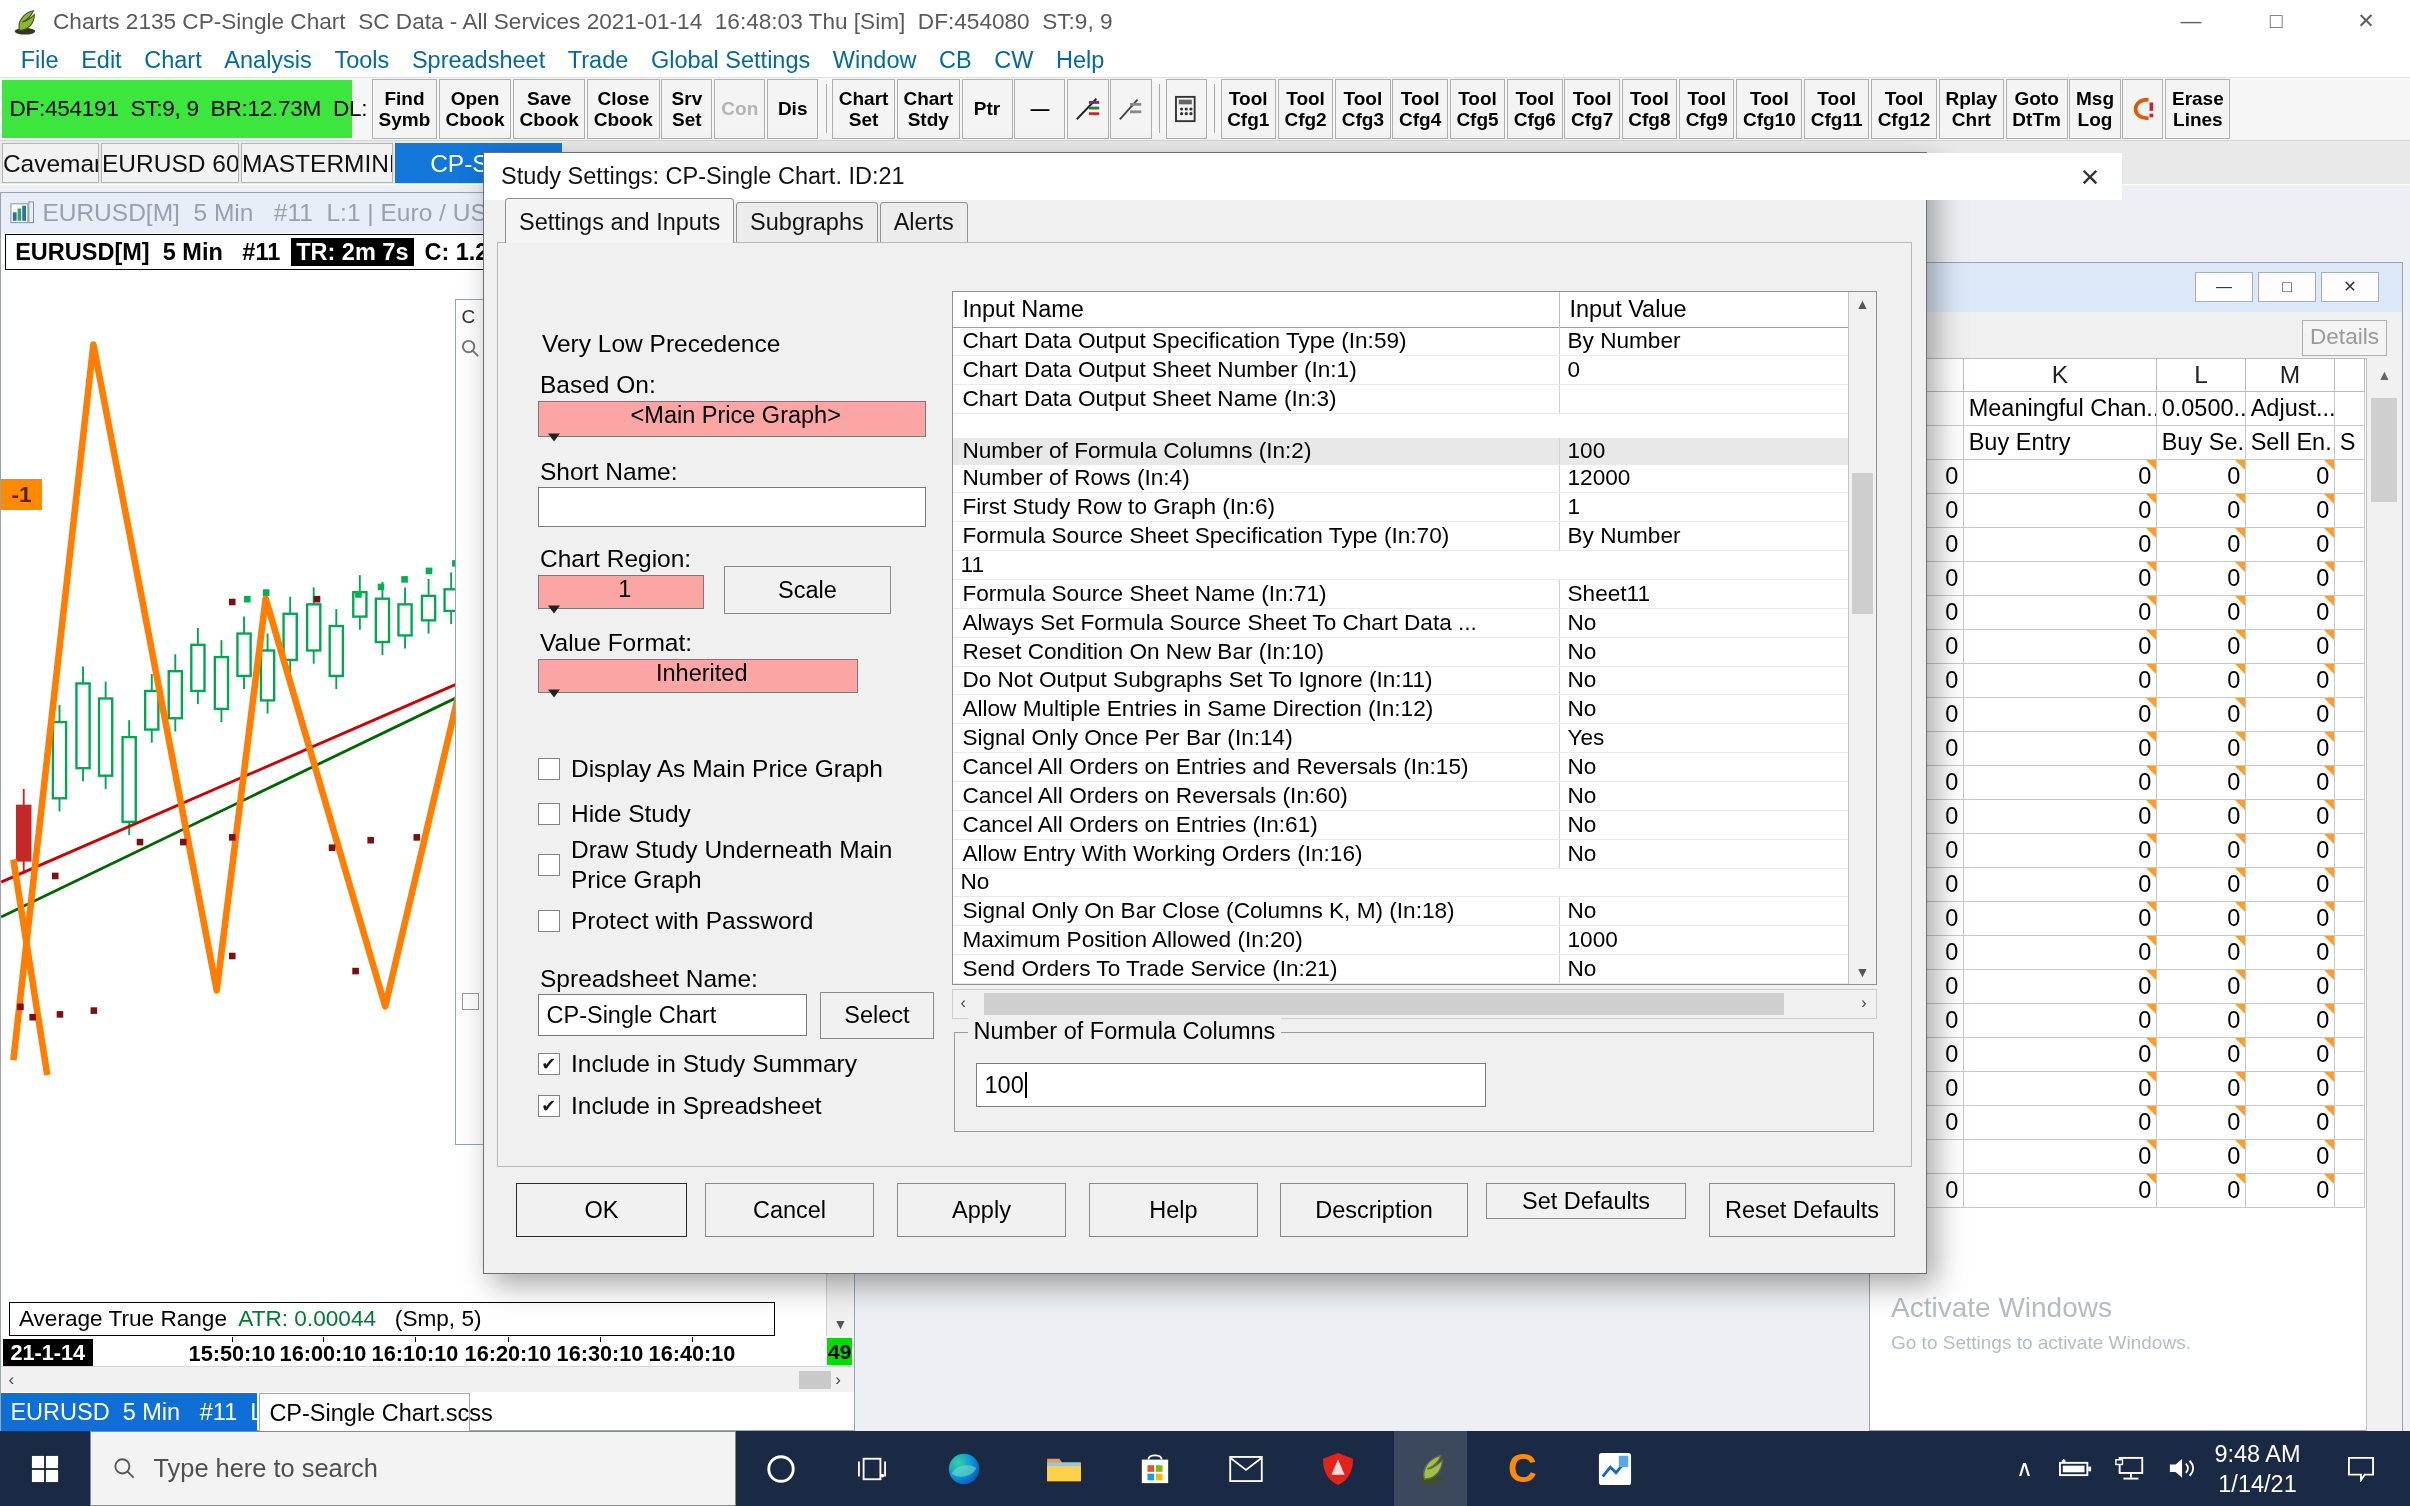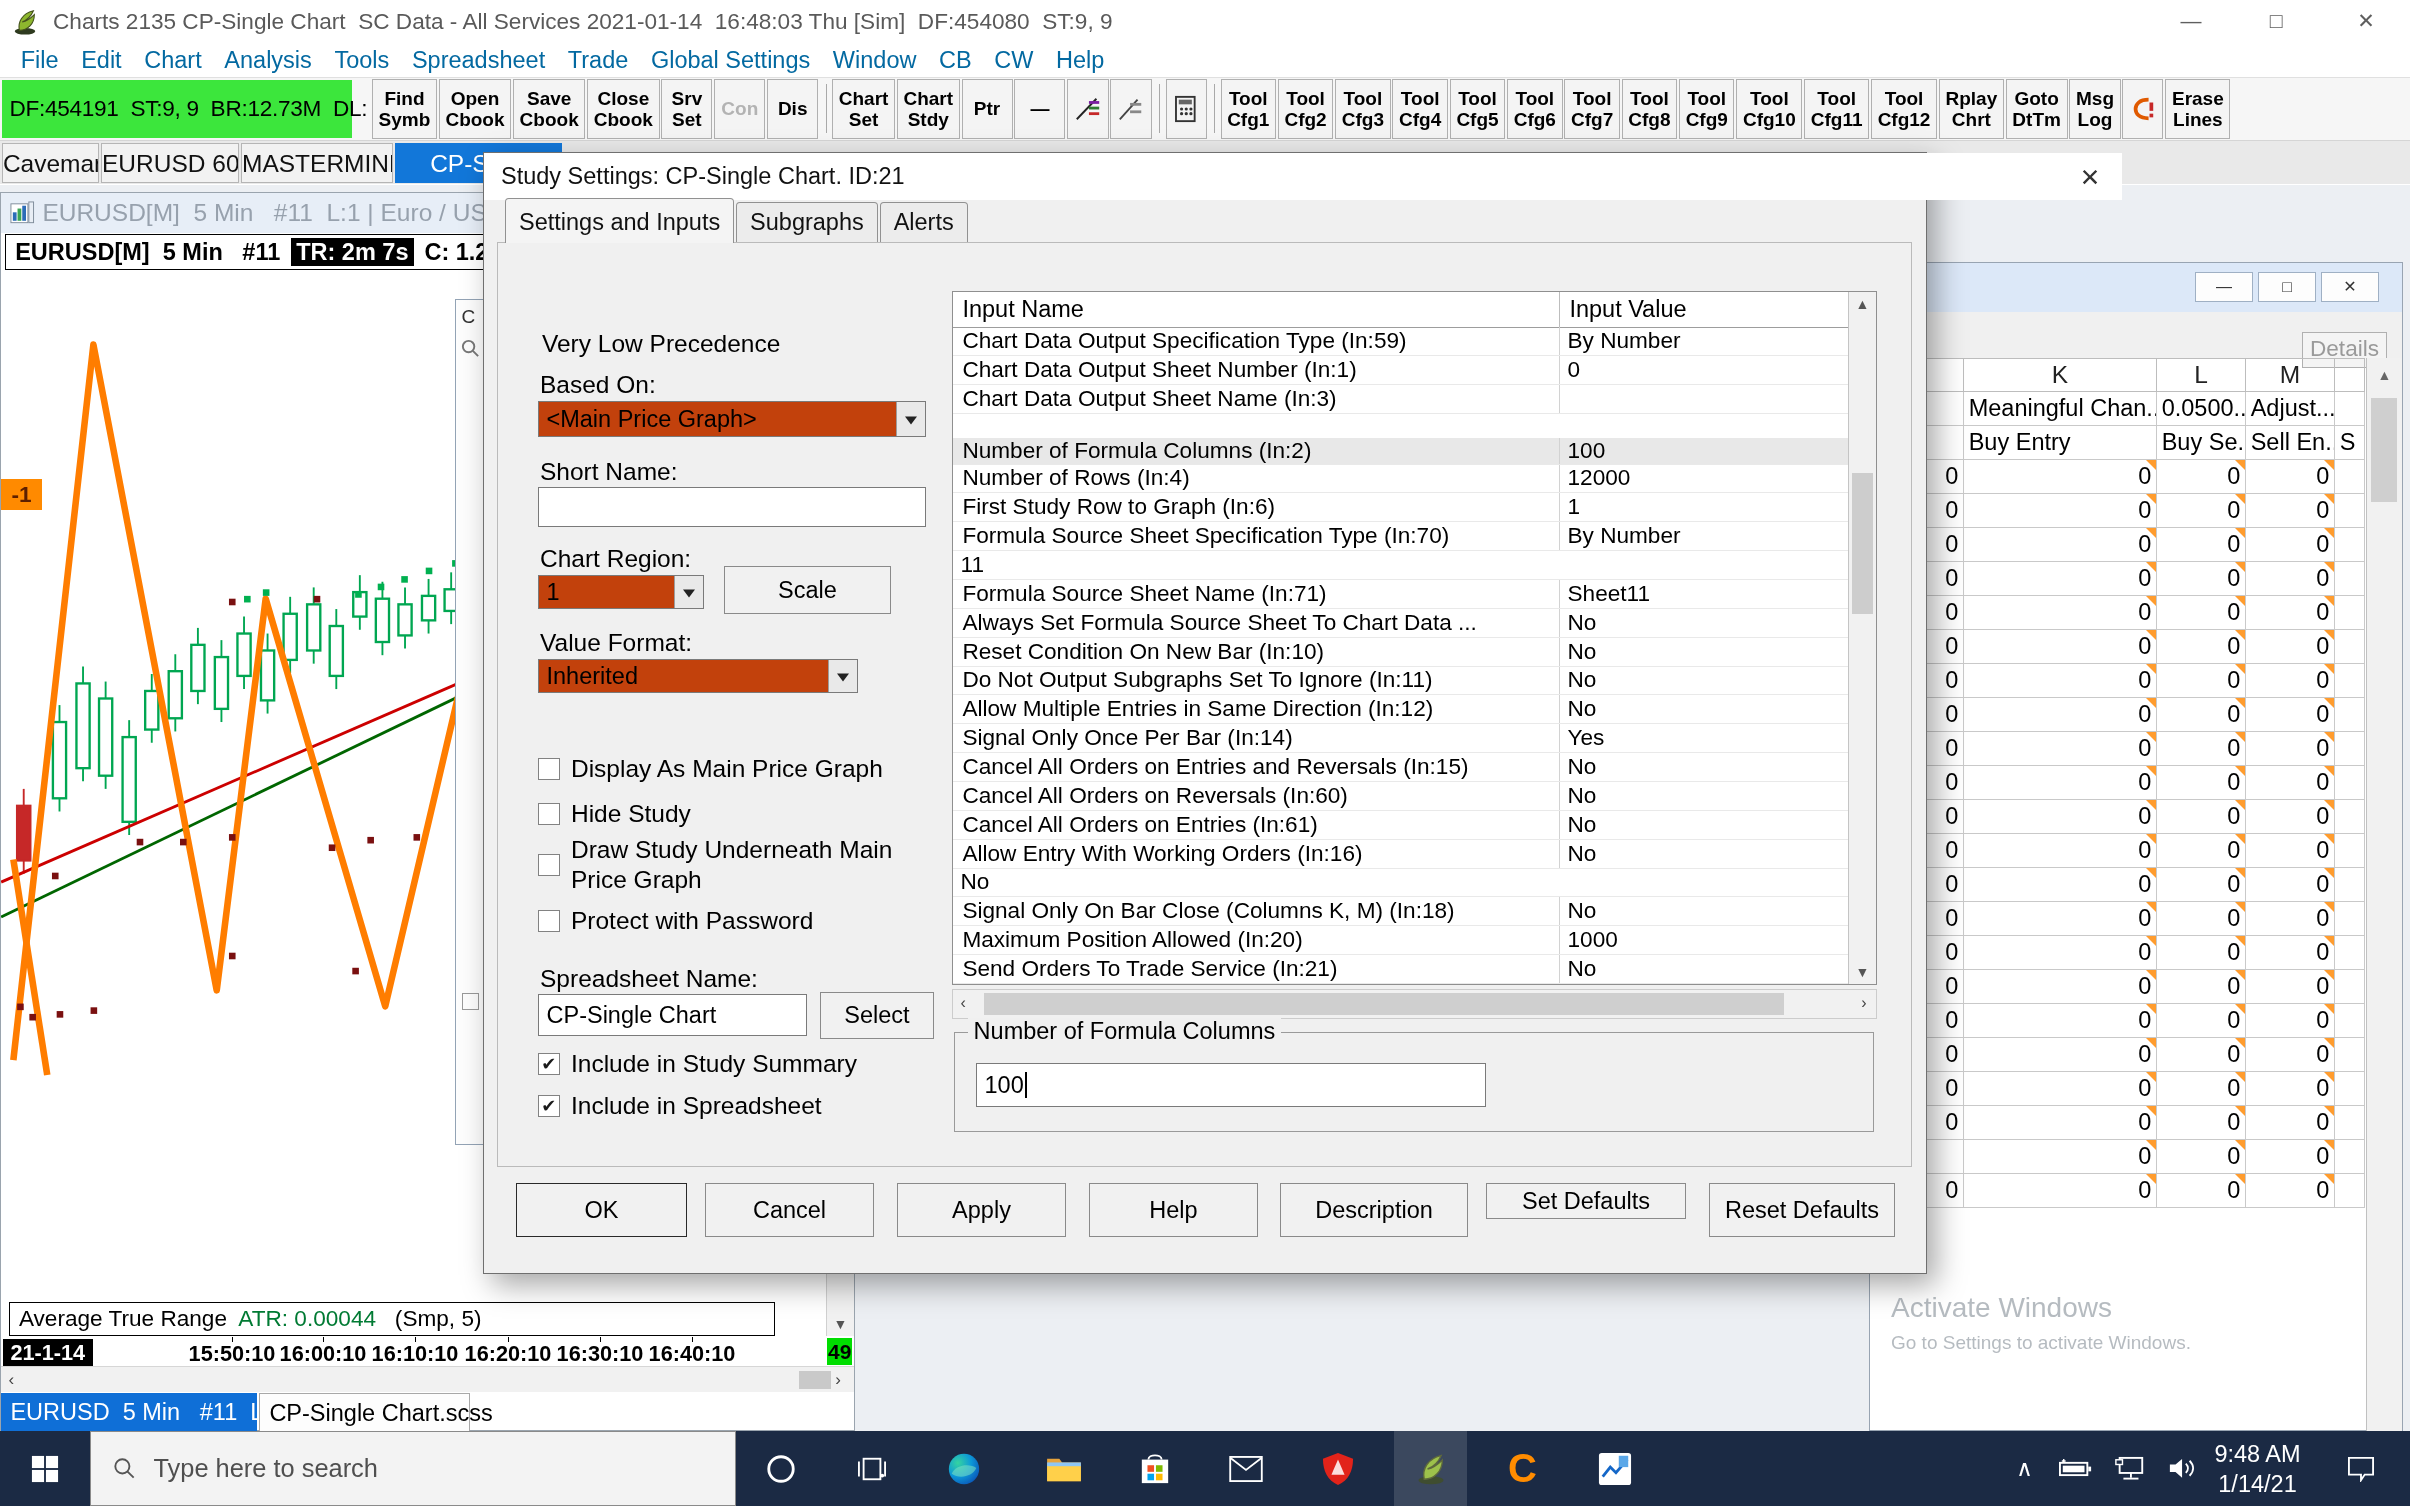--- a/index.html
+++ b/index.html
@@ -61,21 +61,21 @@
   #bottom-tab-0{left:0;width:256px;background:#0f6fd7;color:#fff;}
   #bottom-tab-1{left:258px;width:211px;background:#fdfdfd;color:#000;border:0.9px solid #a8a8a8;}
   
   #sliver{left:455px;top:299px;width:29px;height:846px;background:#fdfdfd;border:0.9px solid #93a3b5;box-sizing:border-box;z-index:12;}
   
   #sheet-win{left:1869px;top:262px;width:534px;height:1169px;background:#fff;border:0.9px solid #98a4b2;box-sizing:border-box;z-index:15;}
   #sheet-titlebar{left:0;top:0;width:532px;height:49px;background:#dce8f8;}
   .sheet-ctl{position:absolute;top:9.4px;width:58px;height:30px;background:#fdfdfd;border:0.9px solid #9fb0c4;box-sizing:border-box;
              text-align:center;line-height:28px;font-size:16px;color:#333;}
   #sheet-toolrow{left:0;top:49px;width:532px;height:47px;background:#f0f0f0;border-bottom:0.9px solid #c8c8c8;box-sizing:border-box;}
-  #sheet-details{position:absolute;right:15px;top:20px;width:83px;height:34px;border:0.9px solid #b0b0b0;background:#f4f4f4;
+  #sheet-details{position:absolute;right:15px;top:8px;width:83px;height:34px;border:0.9px solid #b0b0b0;background:#f4f4f4;
                  color:#9a9a9a;font-size:22.6px;text-align:center;line-height:32px;}
   #ss-header{left:0;top:95px;width:496px;height:34px;display:flex;}
   .ss-hcell{border-right:0.9px solid #bdbdbd;border-bottom:0.9px solid #bdbdbd;border-top:0.9px solid #bdbdbd;
             box-sizing:border-box;text-align:center;font-size:24.5px;color:#222;line-height:32px;}
   #ss-rows{left:0;top:129px;width:496px;}
   .ss-row{display:flex;height:34px;}
   .ss-cell{position:relative;border-right:0.9px solid #c9c9c9;border-bottom:0.9px solid #c9c9c9;box-sizing:border-box;
            font-size:23.5px;line-height:33px;white-space:nowrap;overflow:hidden;padding:0 4.7px;}
   .ss-cell.num{text-align:right;}
   .tri{position:absolute;right:0;top:0;width:0;height:0;border-left:10.4px solid transparent;border-top:10.4px solid #ff9c2e;}
@@ -89,21 +89,21 @@
           box-sizing:border-box;z-index:50;box-shadow:9.4px 11.3px 28px rgba(0,0,0,.35);}
   #dlg-titlebar{left:0;top:0;width:1638px;height:47px;background:#fff;}
   #dlg-title{position:absolute;left:17px;top:0;height:47px;line-height:47px;font-size:23.5px;color:#111;}
   #dlg-close{position:absolute;right:15px;top:7.5px;width:34px;height:34px;text-align:center;line-height:34px;font-size:24.5px;color:#333;}
   #dlg-tabs{left:21px;top:49px;height:41px;display:flex;align-items:flex-end;}
   .dlg-tab{border:0.9px solid #919191;border-bottom:none;background:#ececec;font-size:23.5px;padding:5.6px 13px 7.5px 13px;
            border-radius:3.8px 3.8px 0 0;margin-right:1.9px;color:#111;}
   .dlg-tab.active{background:#f4f4f4;padding-top:9.4px;position:relative;z-index:2;}
   #dlg-frame{left:13px;top:89px;width:1415px;height:925px;border:0.9px solid #bababa;box-sizing:border-box;}
   .dlg-label{position:absolute;font-size:24.5px;color:#000;white-space:pre;}
-  .combo{position:absolute;background:#c2410c;border:0.9px solid #7a7a7a;box-sizing:border-box;display:flex;align-items:center;}
+  .combo{position:absolute;background:#fca5a5;border:0.9px solid #7a7a7a;box-sizing:border-box;display:flex;align-items:center;flex-direction:column;}
   .combo .val{flex:1;font-size:23.5px;padding-left:7.5px;white-space:pre;overflow:hidden;}
   .combo .arrow{width:28px;align-self:stretch;background:#e9e9e9;border-left:0.9px solid #9d9d9d;position:relative;}
   .combo .arrow:after{content:"";position:absolute;left:50%;top:50%;transform:translate(-50%,-30%);
         border-left:6.6px solid transparent;border-right:6.6px solid transparent;border-top:8.5px solid #222;}
   .tbox{position:absolute;background:#fff;border:0.9px solid #7a7a7a;box-sizing:border-box;font-size:23.5px;
         padding-left:7.5px;display:flex;align-items:center;white-space:pre;}
   .dlg-btn{position:absolute;background:#f1f1f1;border:0.9px solid #8a8a8a;box-sizing:border-box;font-size:23.5px;
            text-align:center;display:flex;align-items:center;justify-content:center;}
   .cbrow{position:absolute;left:54px;display:flex;align-items:center;}
   .cbrow .box{width:21.7px;height:21.7px;background:#fff;border:0.9px solid #828282;box-sizing:border-box;flex:none;

